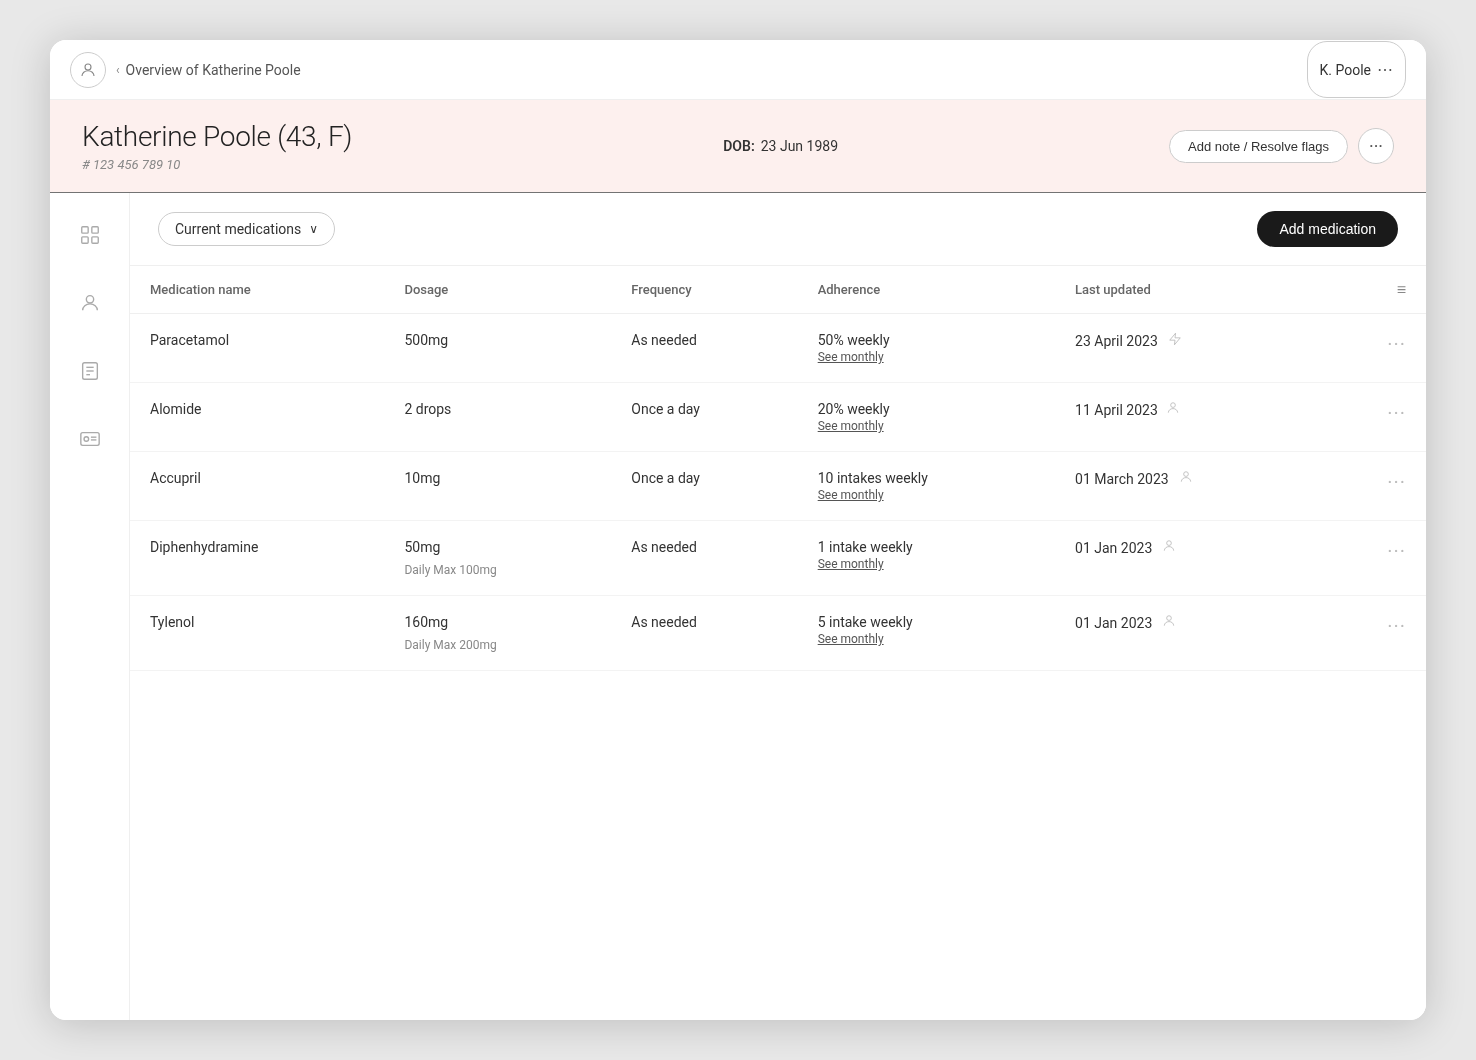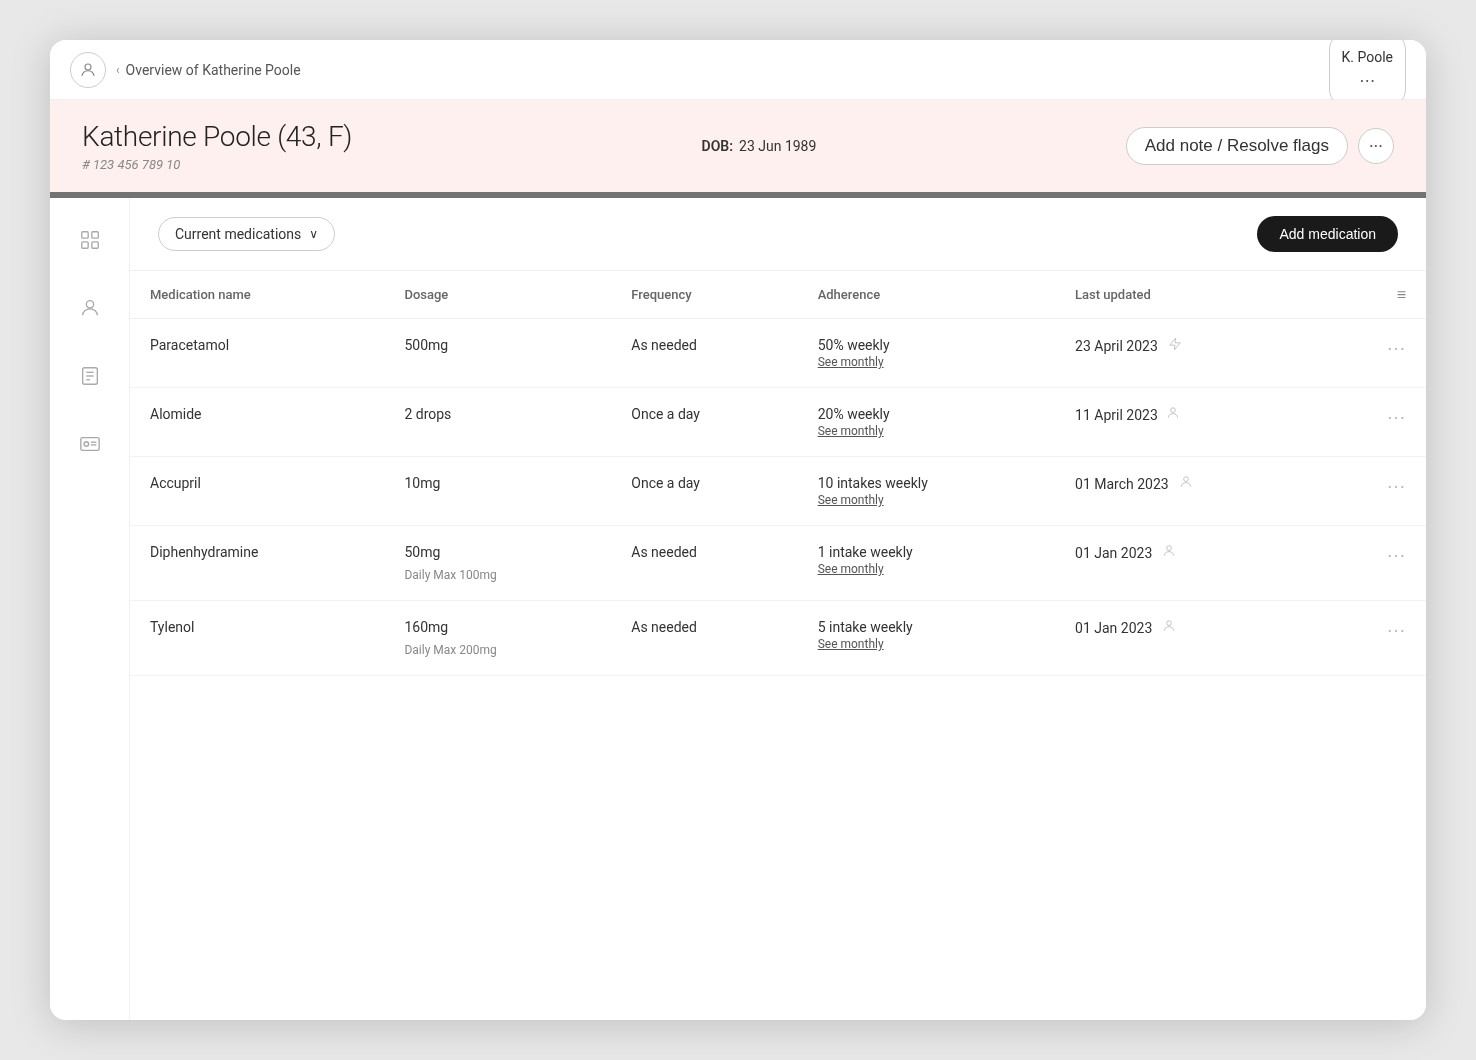--- a/index.html
+++ b/index.html
@@ -64,42 +64,41 @@
     .user-pill {
       display: flex;
       align-items: center;
       gap: 6px;
       border: 1.5px solid #ccc;
       border-radius: 20px;
       padding: 18px 12px;
       font-size: 14px;
       color: #333;
       cursor: pointer;
-      flex-direction: column;
     }
     .user-pill .dots {
       font-size: 16px;
       color: #555;
     }
     
     .main-content {
       flex: 1;
       display: flex;
       flex-direction: column;
       overflow: hidden;
     }
     
     .patient-header {
       background: #fdf0ee;
       padding: 20px 32px 20px 32px;
       display: flex;
       align-items: center;
       justify-content: space-between;
       flex-shrink: 0;
-      border-bottom: 6px solid #737373;
+      border-bottom: 1px solid #737373;
     }
     .patient-info h1 {
       font-size: 28px;
       font-weight: 300;
       color: #222;
       letter-spacing: -0.3px;
     }
     .patient-info .patient-id {
       font-size: 13px;
       color: #888;
@@ -124,21 +123,21 @@
     .patient-header-actions {
       display: flex;
       align-items: center;
       gap: 10px;
     }
     .btn-add-note {
       border: 1.5px solid #ccc;
       border-radius: 20px;
       background: #fff;
       padding: 8px 18px;
-      font-size: 17px;
+      font-size: 13px;
       color: #333;
       cursor: pointer;
     }
     .btn-dots-circle {
       width: 36px;
       height: 36px;
       border: 1.5px solid #ccc;
       border-radius: 50%;
       background: #fff;
       display: flex;

